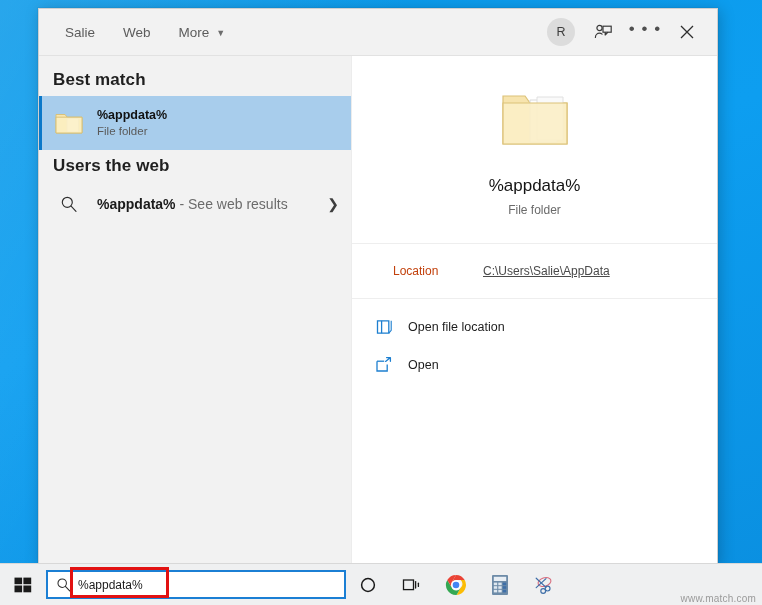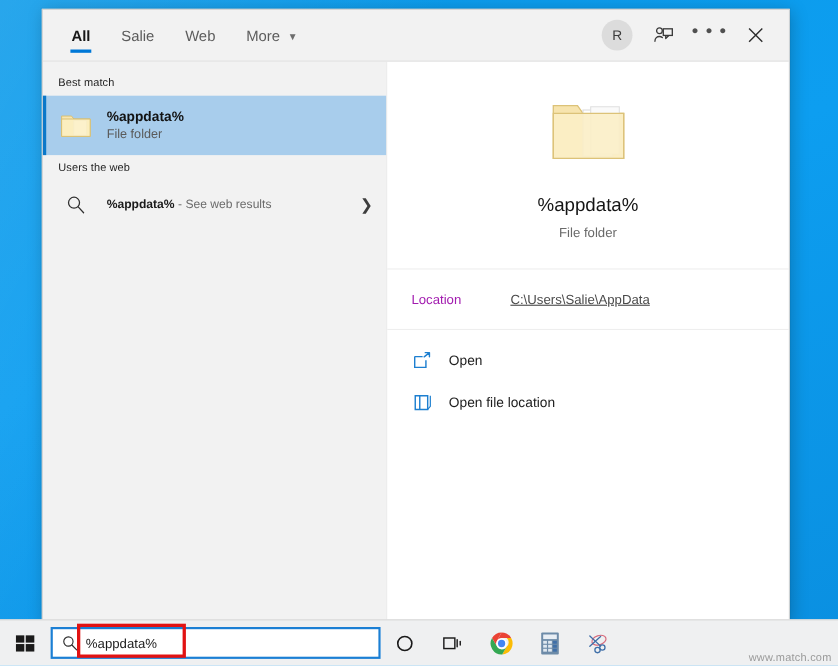--- a/index.html
+++ b/index.html
@@ -127,22 +127,22 @@
 
   
   #results-col {
     width: 312px;
     background: #f2f2f2;
     flex: none;
     padding-top: 8px;
     box-sizing: border-box;
   }
   .section-head {
-    font-size: 10px;
-    font-weight: normal;
+    font-size: 17px;
+    font-weight: bold;
     color: #1f1f1f;
     padding: 6px 0 6px 14px;
     letter-spacing: 0.1px;
   }
   .result-row {
     display: flex;
     align-items: center;
     height: 54px;
     padding-left: 14px;
     position: relative;
@@ -181,21 +181,21 @@
     margin-top: 1px;
   }
   .web-row {
     display: flex;
     align-items: center;
     height: 44px;
     padding-left: 14px;
     padding-right: 12px;
     box-sizing: border-box;
   }
-  .web-label { font-size: 11px; color: #1b1b1b; }
+  .web-label { font-size: 14px; color: #1b1b1b; }
   .web-label .dim { color: #6b6b6b; font-weight: normal; }
   .web-label .strong { font-weight: bold; }
   .chev-right {
     margin-left: auto;
     color: #3d3d3d;
     font-size: 14px;
     line-height: 1;
   }
 
   
@@ -227,23 +227,24 @@
   #location-row {
     display: flex;
     align-items: center;
     height: 54px;
     padding: 0 0 0 22px;
     border-bottom: 1px solid #eeeeee;
     flex: none;
   }
   #location-label {
     font-size: 12px;
-    color: #a21caf;
+    color: #c2410c;
     width: 90px;
     flex: none;
+    margin-left: 19px;
   }
   #location-value {
     font-size: 12px;
     color: #4a4a4a;
     text-decoration: underline;
   }
   #actions {
     padding: 14px 0 0 22px;
   }
   .action {
@@ -335,23 +336,20 @@
 </style>
 </head>
 <body>
 
 <div id="desktop"></div>
 
 <div id="search-panel">
 
   <div id="panel-header">
     <div class="tabs">
-      <div class="tab active">
-        <span>All</span>
-      </div>
       <div class="tab">
         <span>Salie</span>
       </div>
       <div class="tab">
         <span>Web</span>
       </div>
       <div class="tab">
         <span>More</span>
         <span class="caret">▼</span>
       </div>
@@ -430,41 +428,41 @@
         <div id="hero-title">%appdata%</div>
         <div id="hero-sub">File folder</div>
       </div>
 
       <div id="location-row">
         <div id="location-label">Location</div>
         <div id="location-value">C:\Users\Salie\AppData</div>
       </div>
 
       <div id="actions">
+
+        <div class="action">
+          <div class="action-icon">
+            <svg width="18" height="18" viewBox="0 0 18 18">
+              <path d="M2.5 2.8 L13.8 2.8 L13.8 15.2 L2.5 15.2 Z" fill="none" stroke="#1d7fd0" stroke-width="1.3"></path>
+              <path d="M6.6 2.8 L6.6 15.2" fill="none" stroke="#1d7fd0" stroke-width="1.3"></path>
+              <path d="M13.8 15.2 L16.2 12.4 L16.2 2.8" fill="none" stroke="#1d7fd0" stroke-width="1.1"></path>
+            </svg>
+          </div>
+          <div class="action-label">Open file location</div>
+        </div>
 
         <div class="action">
           <div class="action-icon">
             <svg width="18" height="18" viewBox="0 0 18 18">
               <path d="M2 5.2 L2 15 L12.2 15 L12.2 8.6" fill="none" stroke="#1d7fd0" stroke-width="1.3"></path>
               <path d="M2 5.2 L9.2 5.2" fill="none" stroke="#1d7fd0" stroke-width="1.3"></path>
               <path d="M10.6 5.4 L15.4 1.6 M15.4 1.6 L11.6 1.6 M15.4 1.6 L15.4 5.3" fill="none" stroke="#1d7fd0" stroke-width="1.3" stroke-linecap="round" stroke-linejoin="round"></path>
             </svg>
           </div>
           <div class="action-label">Open</div>
-        </div>
-
-        <div class="action">
-          <div class="action-icon">
-            <svg width="18" height="18" viewBox="0 0 18 18">
-              <path d="M2.5 2.8 L13.8 2.8 L13.8 15.2 L2.5 15.2 Z" fill="none" stroke="#1d7fd0" stroke-width="1.3"></path>
-              <path d="M6.6 2.8 L6.6 15.2" fill="none" stroke="#1d7fd0" stroke-width="1.3"></path>
-              <path d="M13.8 15.2 L16.2 12.4 L16.2 2.8" fill="none" stroke="#1d7fd0" stroke-width="1.1"></path>
-            </svg>
-          </div>
-          <div class="action-label">Open file location</div>
         </div>
 
 
       </div>
     </div>
   </div>
 </div>
 
 <div id="taskbar">
 

